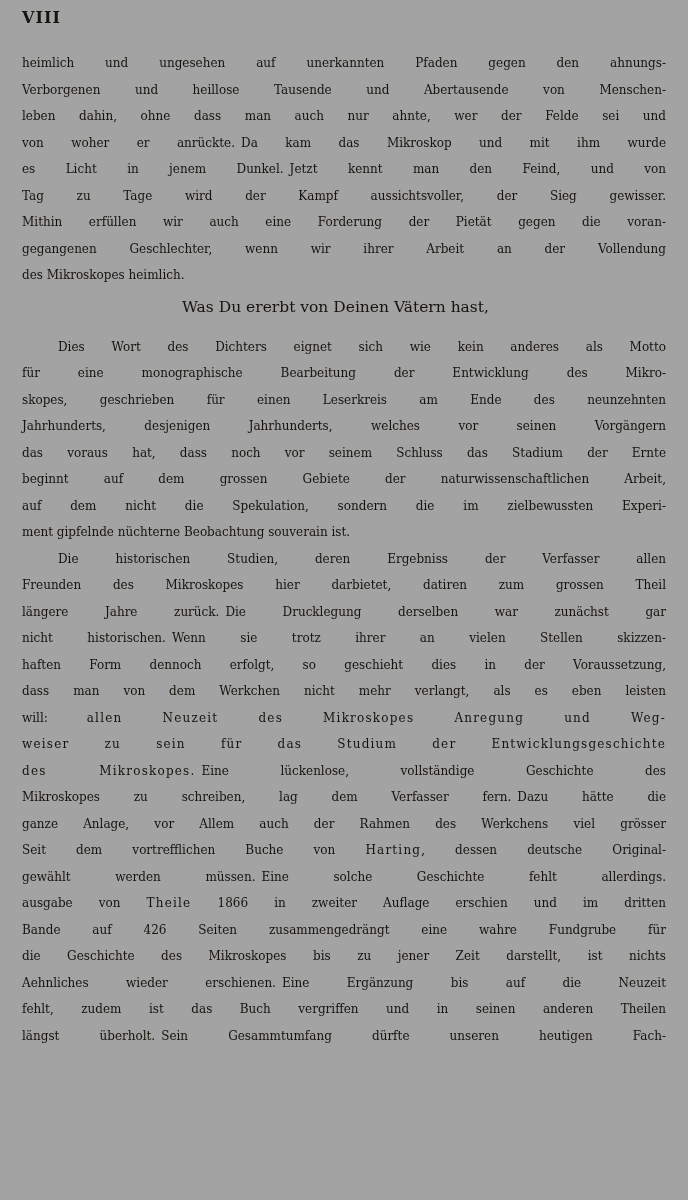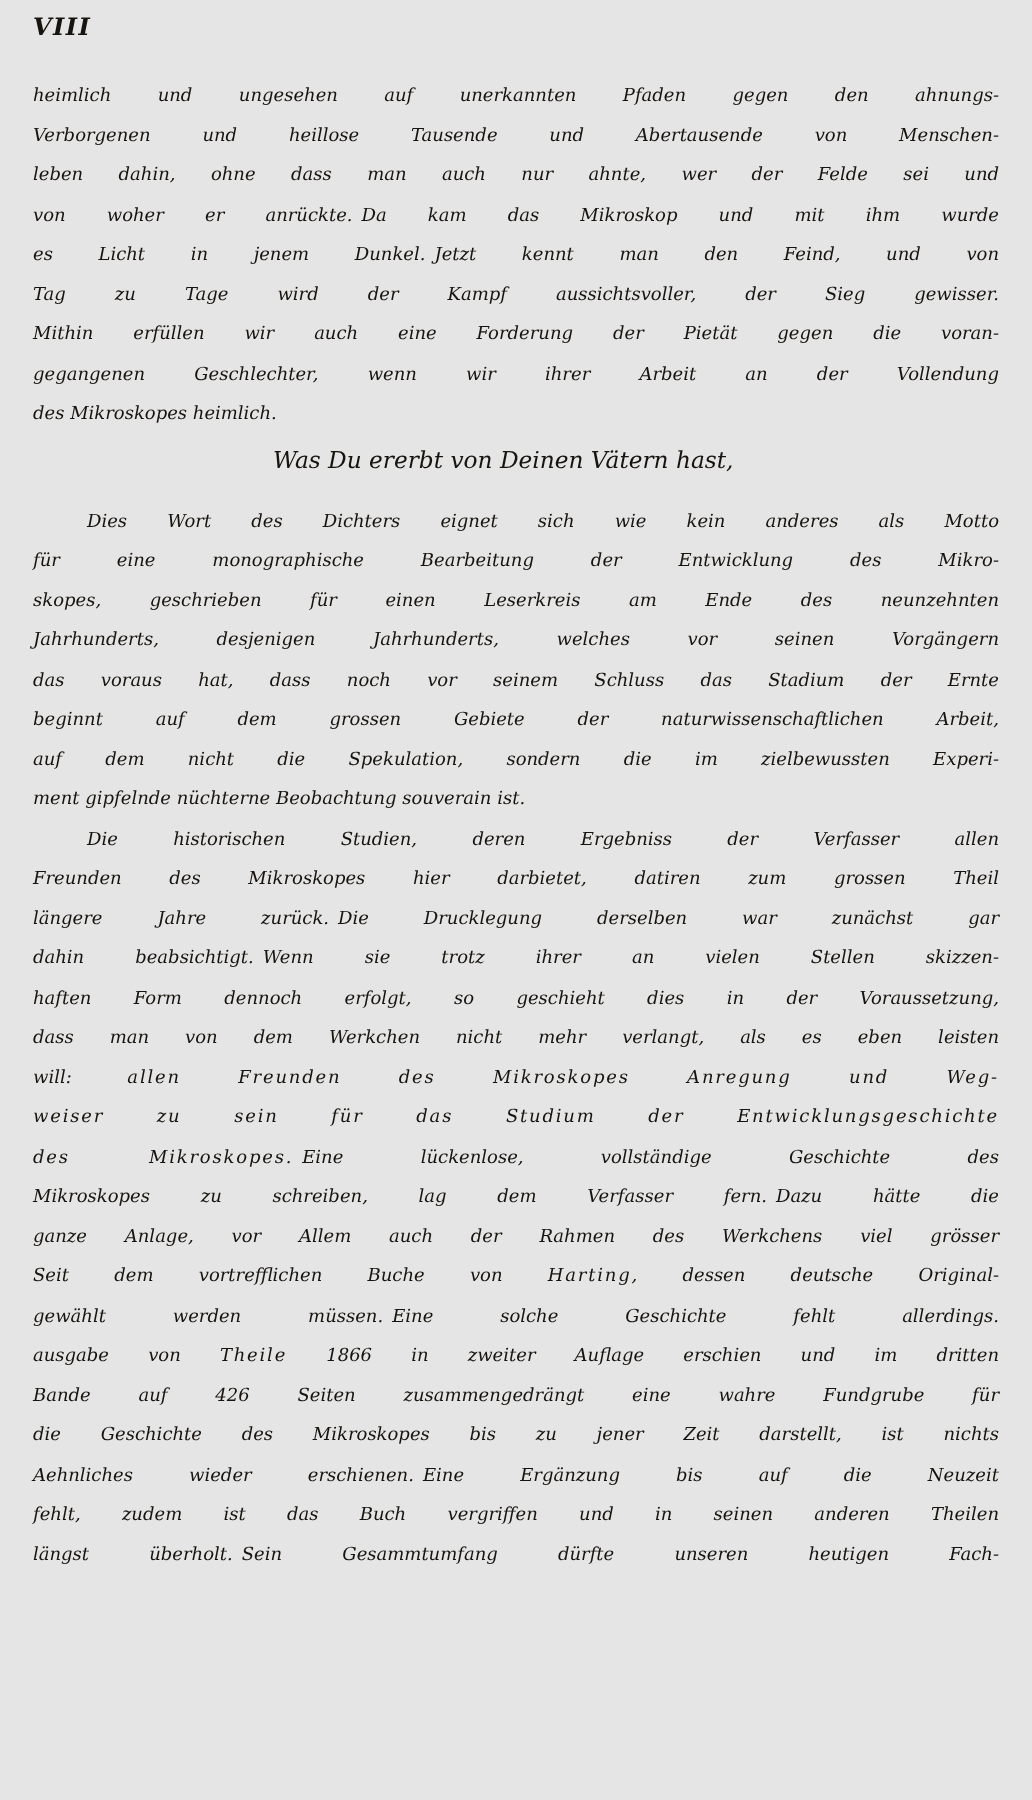--- a/index.html
+++ b/index.html
@@ -55,21 +55,21 @@
     font-size: 15.5px;
     line-height: 22px;
     font-weight: 500;
     text-align: left;
     text-align-last: left;
   }
 </style>
 </head>
 <body>
 
-<div class="page" style="background: #e5e5e5; color: rgb(23, 19, 14); font-style: italic;">
+<div class="page" style="background: #a3a3a3; color: rgb(23, 19, 14);">
   <div class="page-number">VIII</div>
   <div class="text-block" id="text-block">
       <div class="para">
         <div class="line"><span>heimlich und ungesehen auf unerkannten Pfaden gegen den ahnungs-</span></div>
         <div class="line"><span>Verborgenen und heillose Tausende und Abertausende von Menschen-</span></div>
         <div class="line"><span>leben dahin, ohne dass man auch nur ahnte, wer der Felde sei und</span></div>
         <div class="line"><span>von woher er anrückte. Da kam das Mikroskop und mit ihm wurde</span></div>
         <div class="line"><span>es Licht in jenem Dunkel. Jetzt kennt man den Feind, und von</span></div>
         <div class="line"><span>Tag zu Tage wird der Kampf aussichtsvoller, der Sieg gewisser.</span></div>
         <div class="line"><span>Mithin erfüllen wir auch eine Forderung der Pietät gegen die voran-</span></div>
@@ -86,24 +86,24 @@
         <div class="line"><span>Jahrhunderts, desjenigen Jahrhunderts, welches vor seinen Vorgängern</span></div>
         <div class="line"><span>das voraus hat, dass noch vor seinem Schluss das Stadium der Ernte</span></div>
         <div class="line"><span>beginnt auf dem grossen Gebiete der naturwissenschaftlichen Arbeit,</span></div>
         <div class="line"><span>auf dem nicht die Spekulation, sondern die im zielbewussten Experi-</span></div>
         <div class="line last"><span>ment gipfelnde nüchterne Beobachtung souverain ist.</span></div>
       </div>
       <div class="para">
         <div class="line indent"><span>Die historischen Studien, deren Ergebniss der Verfasser allen</span></div>
         <div class="line"><span>Freunden des Mikroskopes hier darbietet, datiren zum grossen Theil</span></div>
         <div class="line"><span>längere Jahre zurück. Die Drucklegung derselben war zunächst gar</span></div>
-        <div class="line"><span>dahin beabsichtigt. Wenn sie trotz ihrer an vielen Stellen skizzen-</span></div>
+        <div class="line"><span>nicht historischen. Wenn sie trotz ihrer an vielen Stellen skizzen-</span></div>
         <div class="line"><span>haften Form dennoch erfolgt, so geschieht dies in der Voraussetzung,</span></div>
         <div class="line"><span>dass man von dem Werkchen nicht mehr verlangt, als es eben leisten</span></div>
-        <div class="line"><span>will: </span><span class="gesperrt">allen Freunden des Mikroskopes Anregung und Weg-</span></div>
+        <div class="line"><span>will: </span><span class="gesperrt">allen Neuzeit des Mikroskopes Anregung und Weg-</span></div>
         <div class="line"><span class="gesperrt">weiser zu sein für das Studium der Entwicklungsgeschichte</span></div>
         <div class="line"><span class="gesperrt">des Mikroskopes.</span><span> Eine lückenlose, vollständige Geschichte des</span></div>
         <div class="line"><span>Mikroskopes zu schreiben, lag dem Verfasser fern. Dazu hätte die</span></div>
         <div class="line"><span>ganze Anlage, vor Allem auch der Rahmen des Werkchens viel grösser</span></div>
         <div class="line"><span>Seit dem vortrefflichen Buche von </span><span class="gesperrt">Harting</span><span>, dessen deutsche Original-</span></div>
         <div class="line"><span>gewählt werden müssen. Eine solche Geschichte fehlt allerdings.</span></div>
         <div class="line"><span>ausgabe von </span><span class="gesperrt">Theile</span><span> 1866 in zweiter Auflage erschien und im dritten</span></div>
         <div class="line"><span>Bande auf 426 Seiten zusammengedrängt eine wahre Fundgrube für</span></div>
         <div class="line"><span>die Geschichte des Mikroskopes bis zu jener Zeit darstellt, ist nichts</span></div>
         <div class="line"><span>Aehnliches wieder erschienen. Eine Ergänzung bis auf die Neuzeit</span></div>

